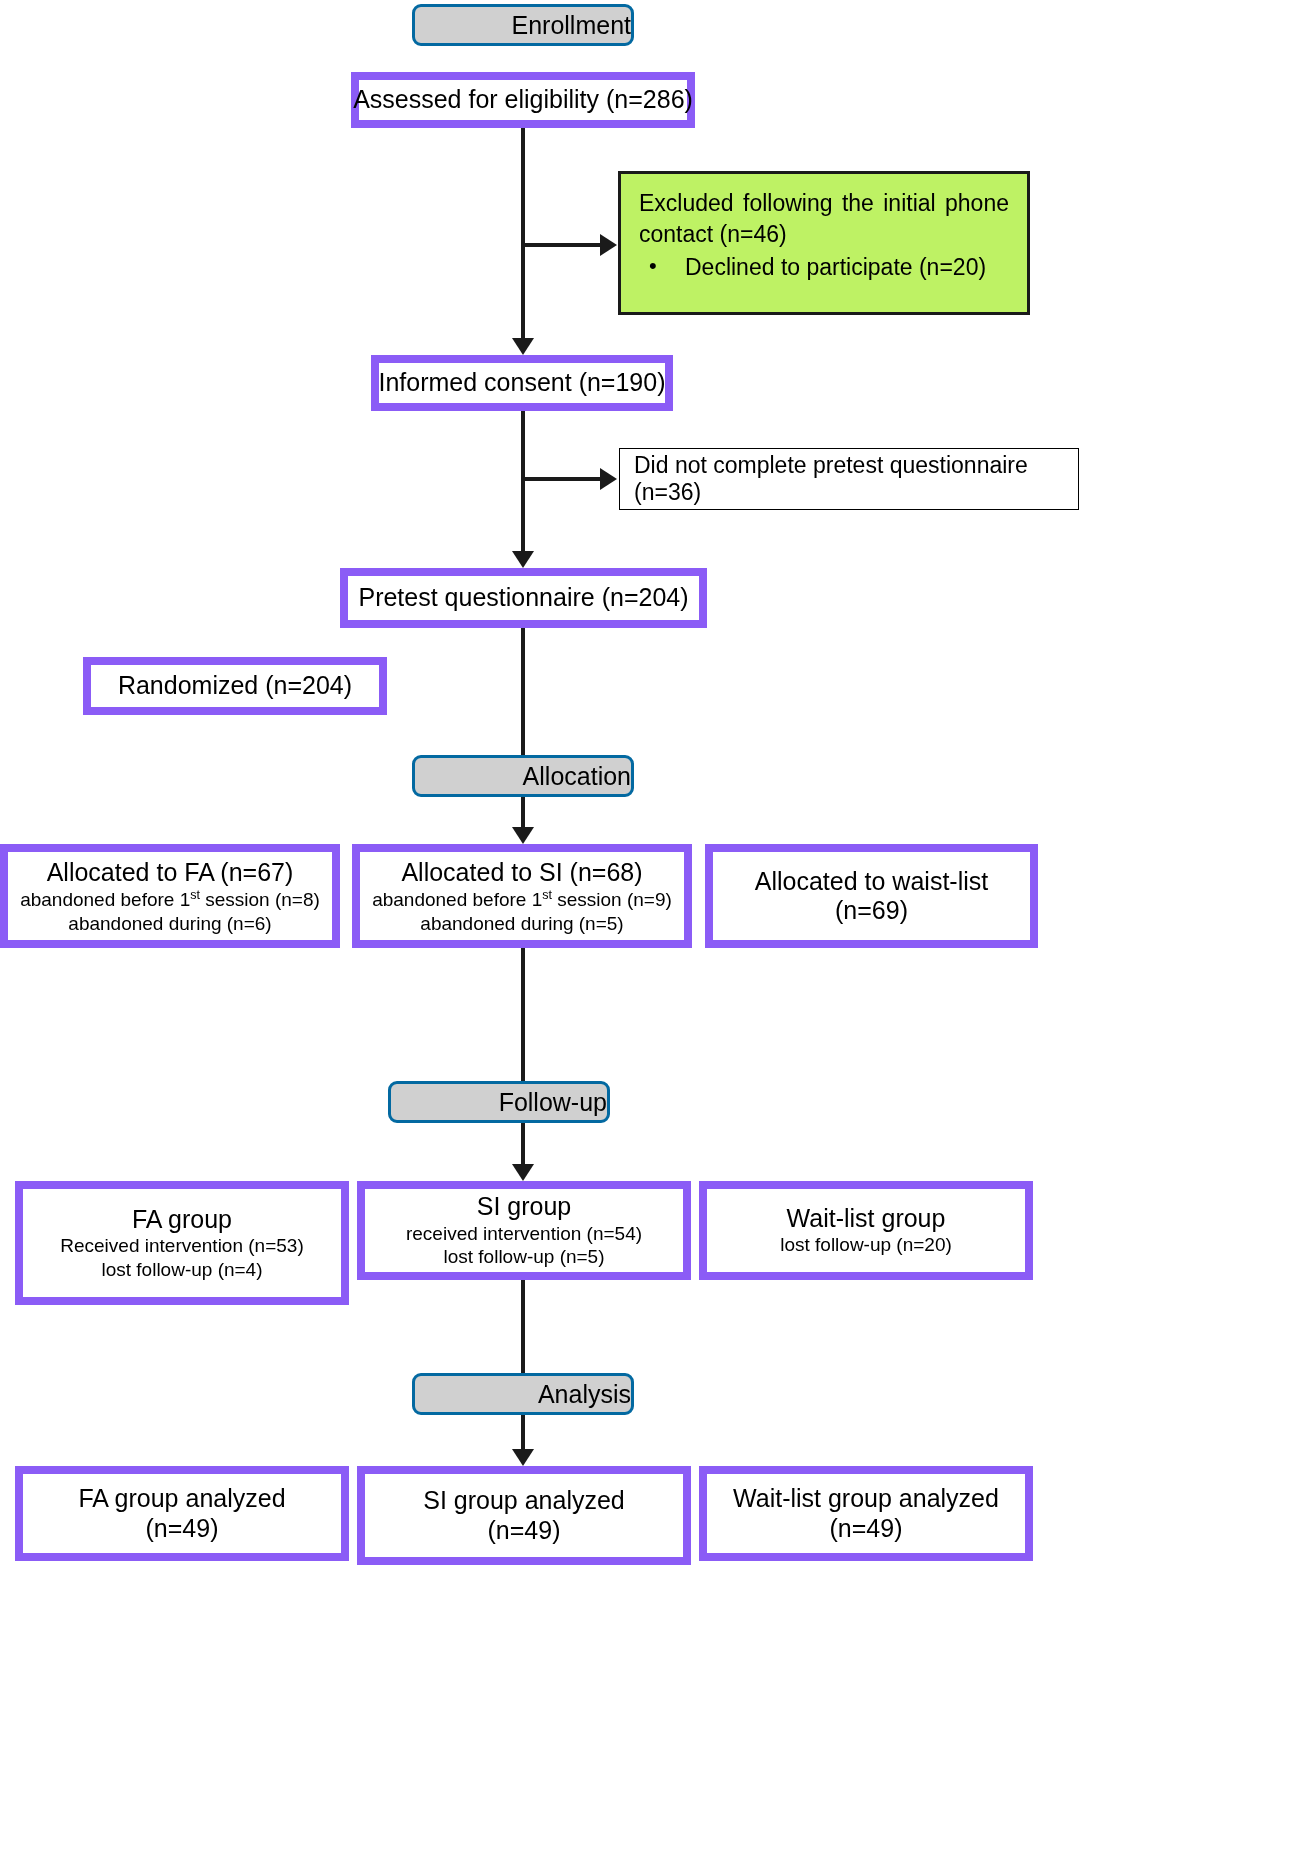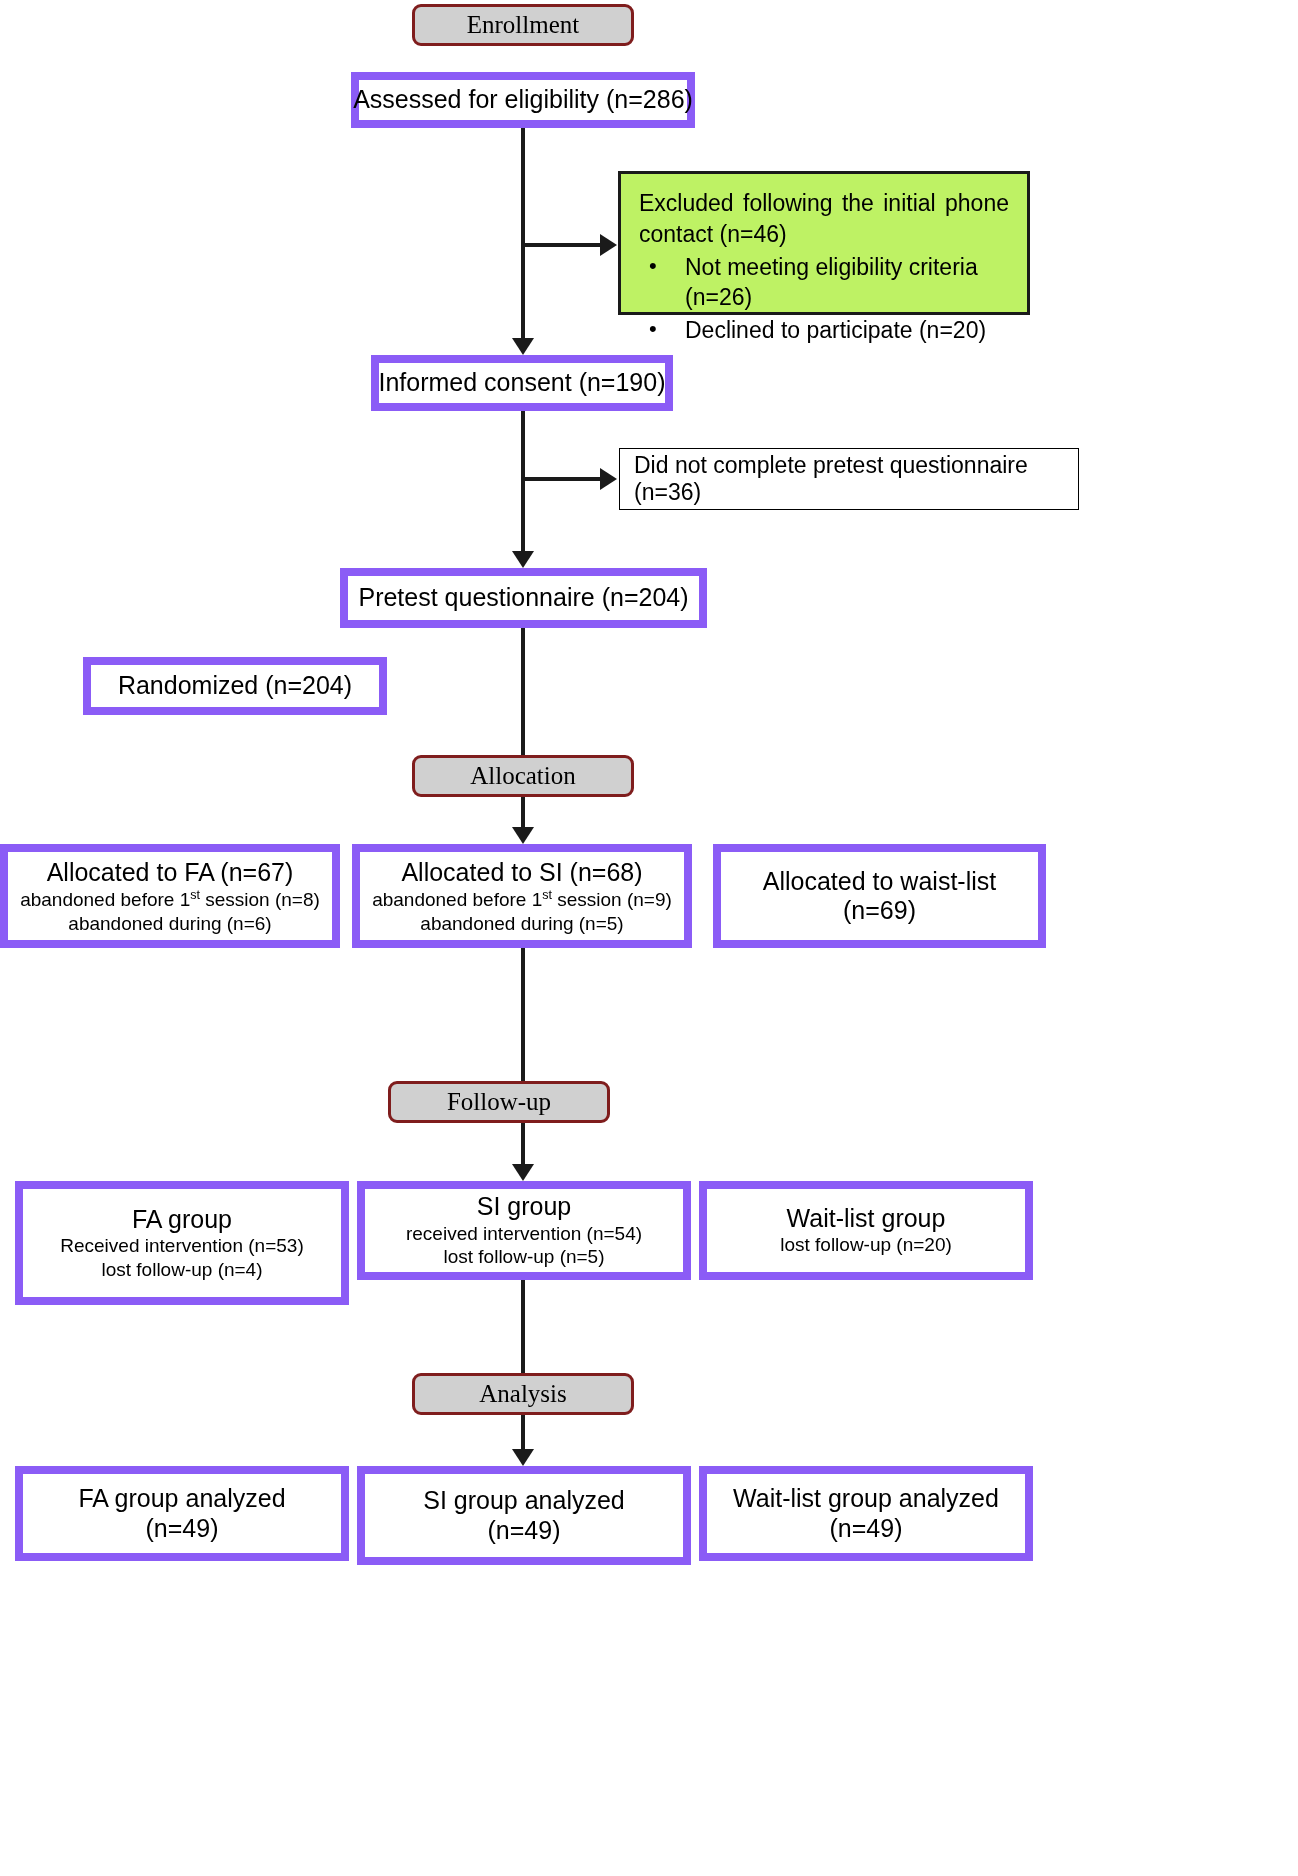--- a/index.html
+++ b/index.html
@@ -40,29 +40,28 @@
   }
 
   .box .sub {
     font-size: 19px;
     line-height: 1.25;
   }
 
   
   .stage {
     position: absolute;
-    border: 3px solid #7f1d1d;
+    border: 3px solid #0369a1;
     border-radius: 9px;
     background: #d0d0d0;
     display: flex;
     align-items: center;
-    justify-content: center;
+    justify-content: flex-end;
     font-size: 25px;
     z-index: 3;
-    font-family: Liberation Serif, serif;
   }
 
   
   .sidebox {
     position: absolute;
     border: 3px solid #1a1a1a;
     background: #bef264;
     padding: 14px 18px 10px 18px;
     font-size: 23px;
     line-height: 1.34;
@@ -143,21 +142,20 @@
   <div class="vline" style="left:521px; top:128px; width:4px; height:220px;"></div>
   <div class="arrow-down" style="left:512px; top:338px;"></div>
 
   <div class="hline" style="left:523px; top:243px; width:80px; height:4px;"></div>
   <div class="arrow-right" style="left:600px; top:234px;"></div>
 
   <div class="sidebox" style="left:618px; top:171px; width:412px; height:144px;">
     <div class="just">Excluded  following  the  initial  phone</div>
     <div>contact (n=46)</div>
     <ul>
-      <li>Not meeting eligibility criteria (n=26)</li>
       <li>Declined to participate (n=20)</li>
     </ul>
   </div>
 
   <div class="box" style="left:371px; top:355px; width:302px; height:56px;">
     <span class="main">Informed consent (n=190)</span>
   </div>
 
   <div class="vline" style="left:521px; top:411px; width:4px; height:150px;"></div>
   <div class="arrow-down" style="left:512px; top:551px;"></div>
@@ -191,21 +189,21 @@
     <span class="sub"><span>abandoned before 1</span><sup>st</sup><span> session (n=8)</span></span>
     <span class="sub">abandoned during (n=6)</span>
   </div>
 
   <div class="box" style="left:352px; top:844px; width:340px; height:104px; padding-top:6px;">
     <span class="main">Allocated to SI (n=68)</span>
     <span class="sub"><span>abandoned before 1</span><sup>st</sup><span> session (n=9)</span></span>
     <span class="sub">abandoned during (n=5)</span>
   </div>
 
-  <div class="box" style="left:705px; top:844px; width:333px; height:104px;margin-left:8px;">
+  <div class="box" style="left:705px; top:844px; width:333px; height:104px;">
     <span class="main">Allocated to waist-list</span>
     <span class="main">(n=69)</span>
   </div>
 
   <div class="vline" style="left:521px; top:948px; width:4px; height:136px;"></div>
 
   <div class="stage" style="left:388px; top:1081px; width:222px; height:42px;">
     <span>Follow-up</span>
   </div>
 

